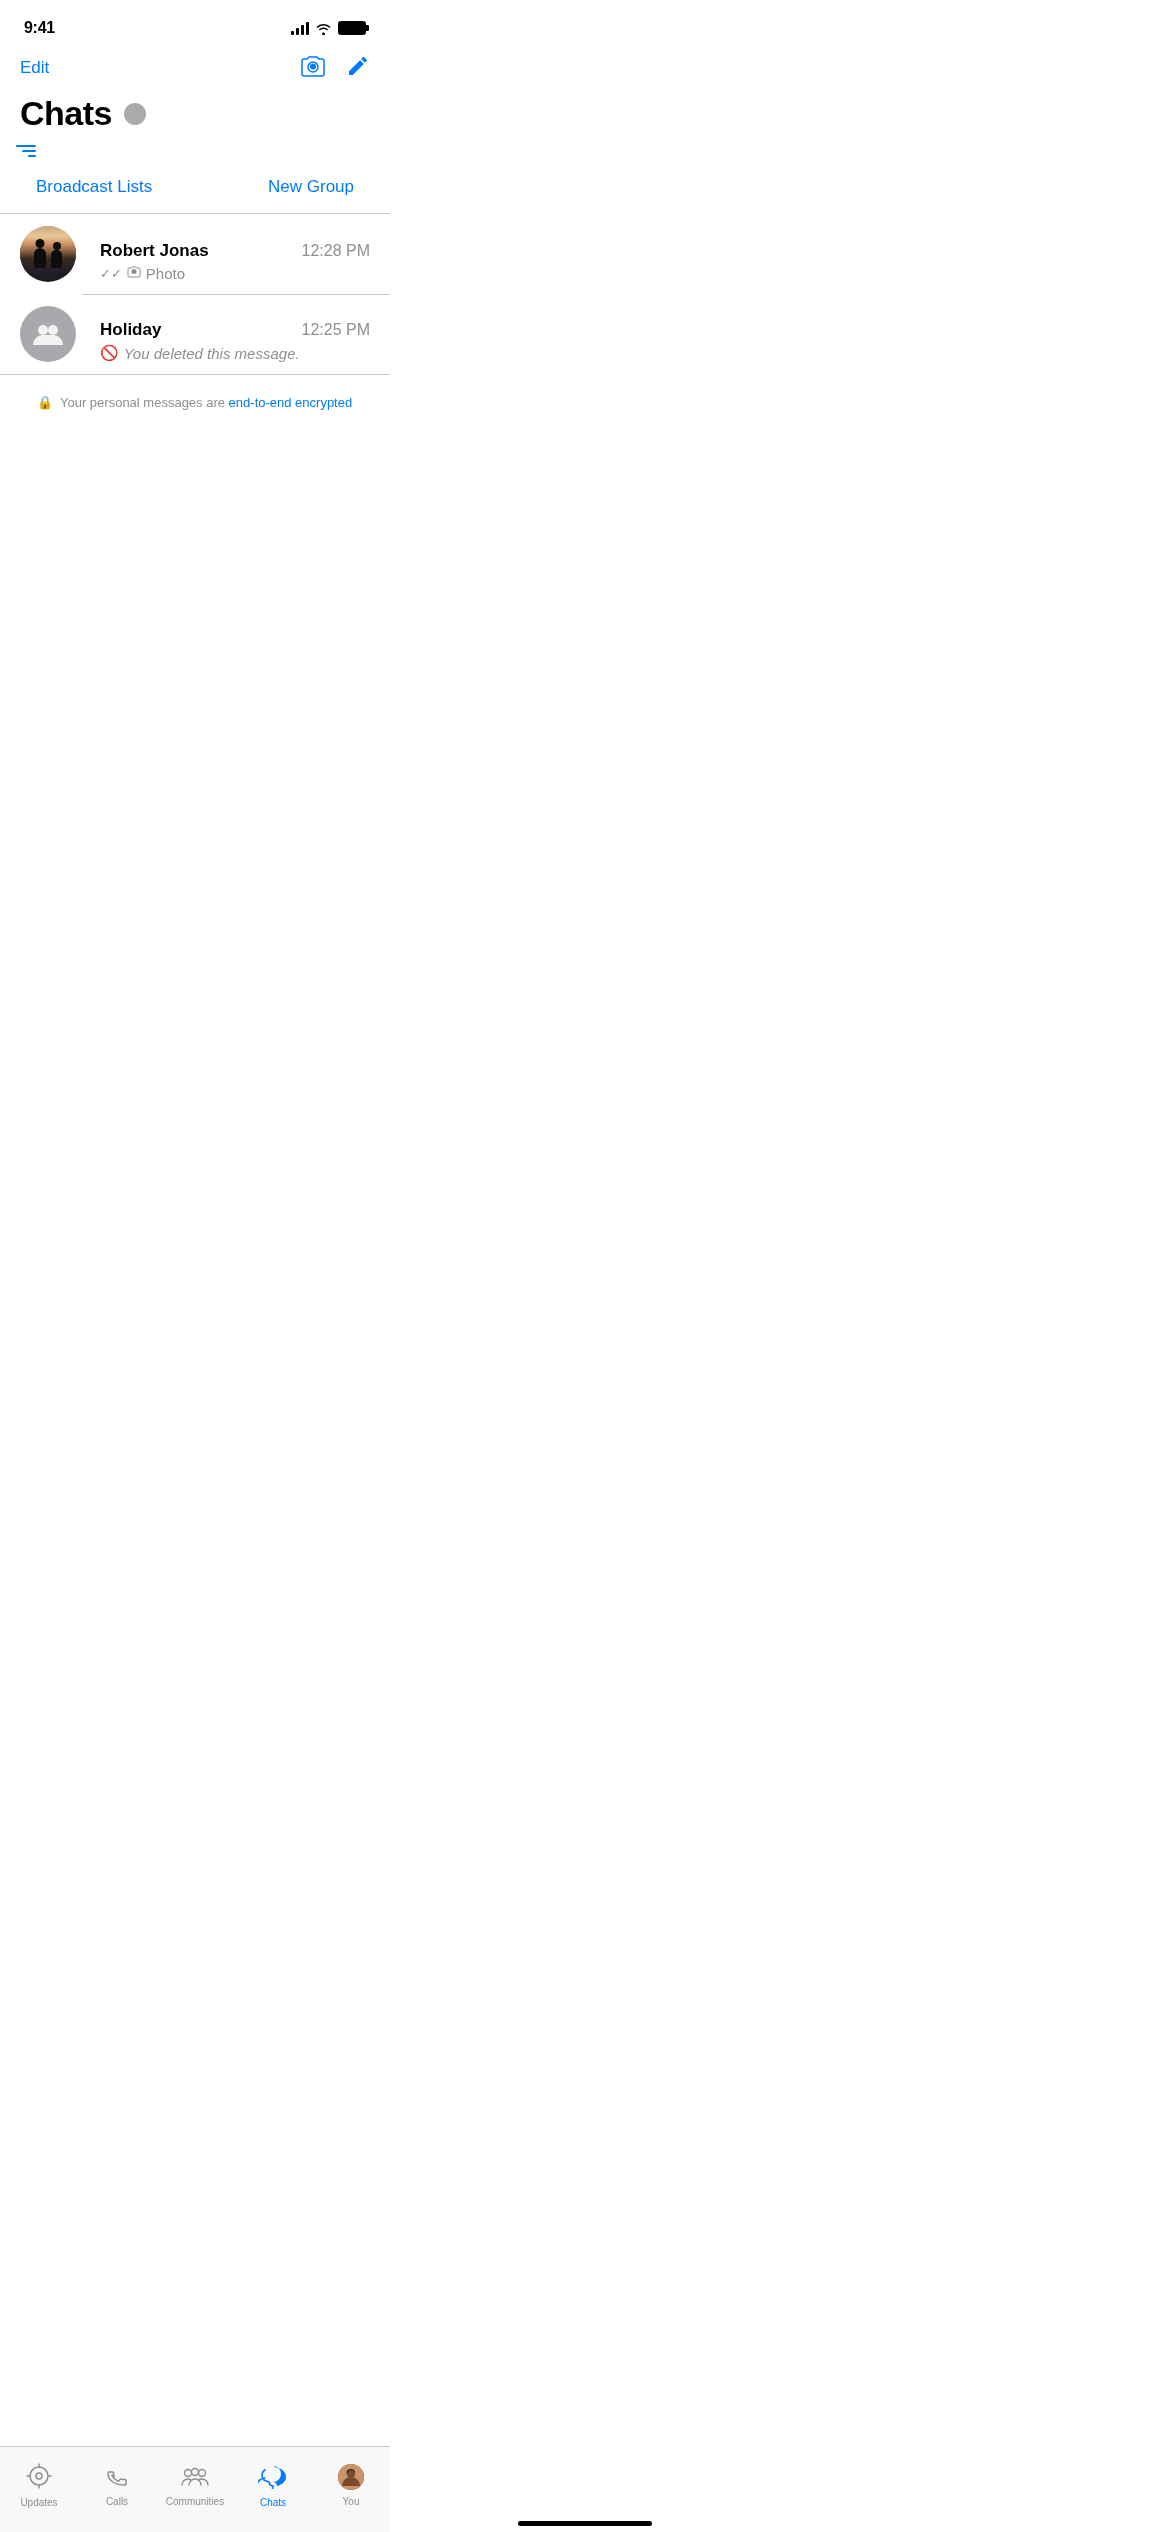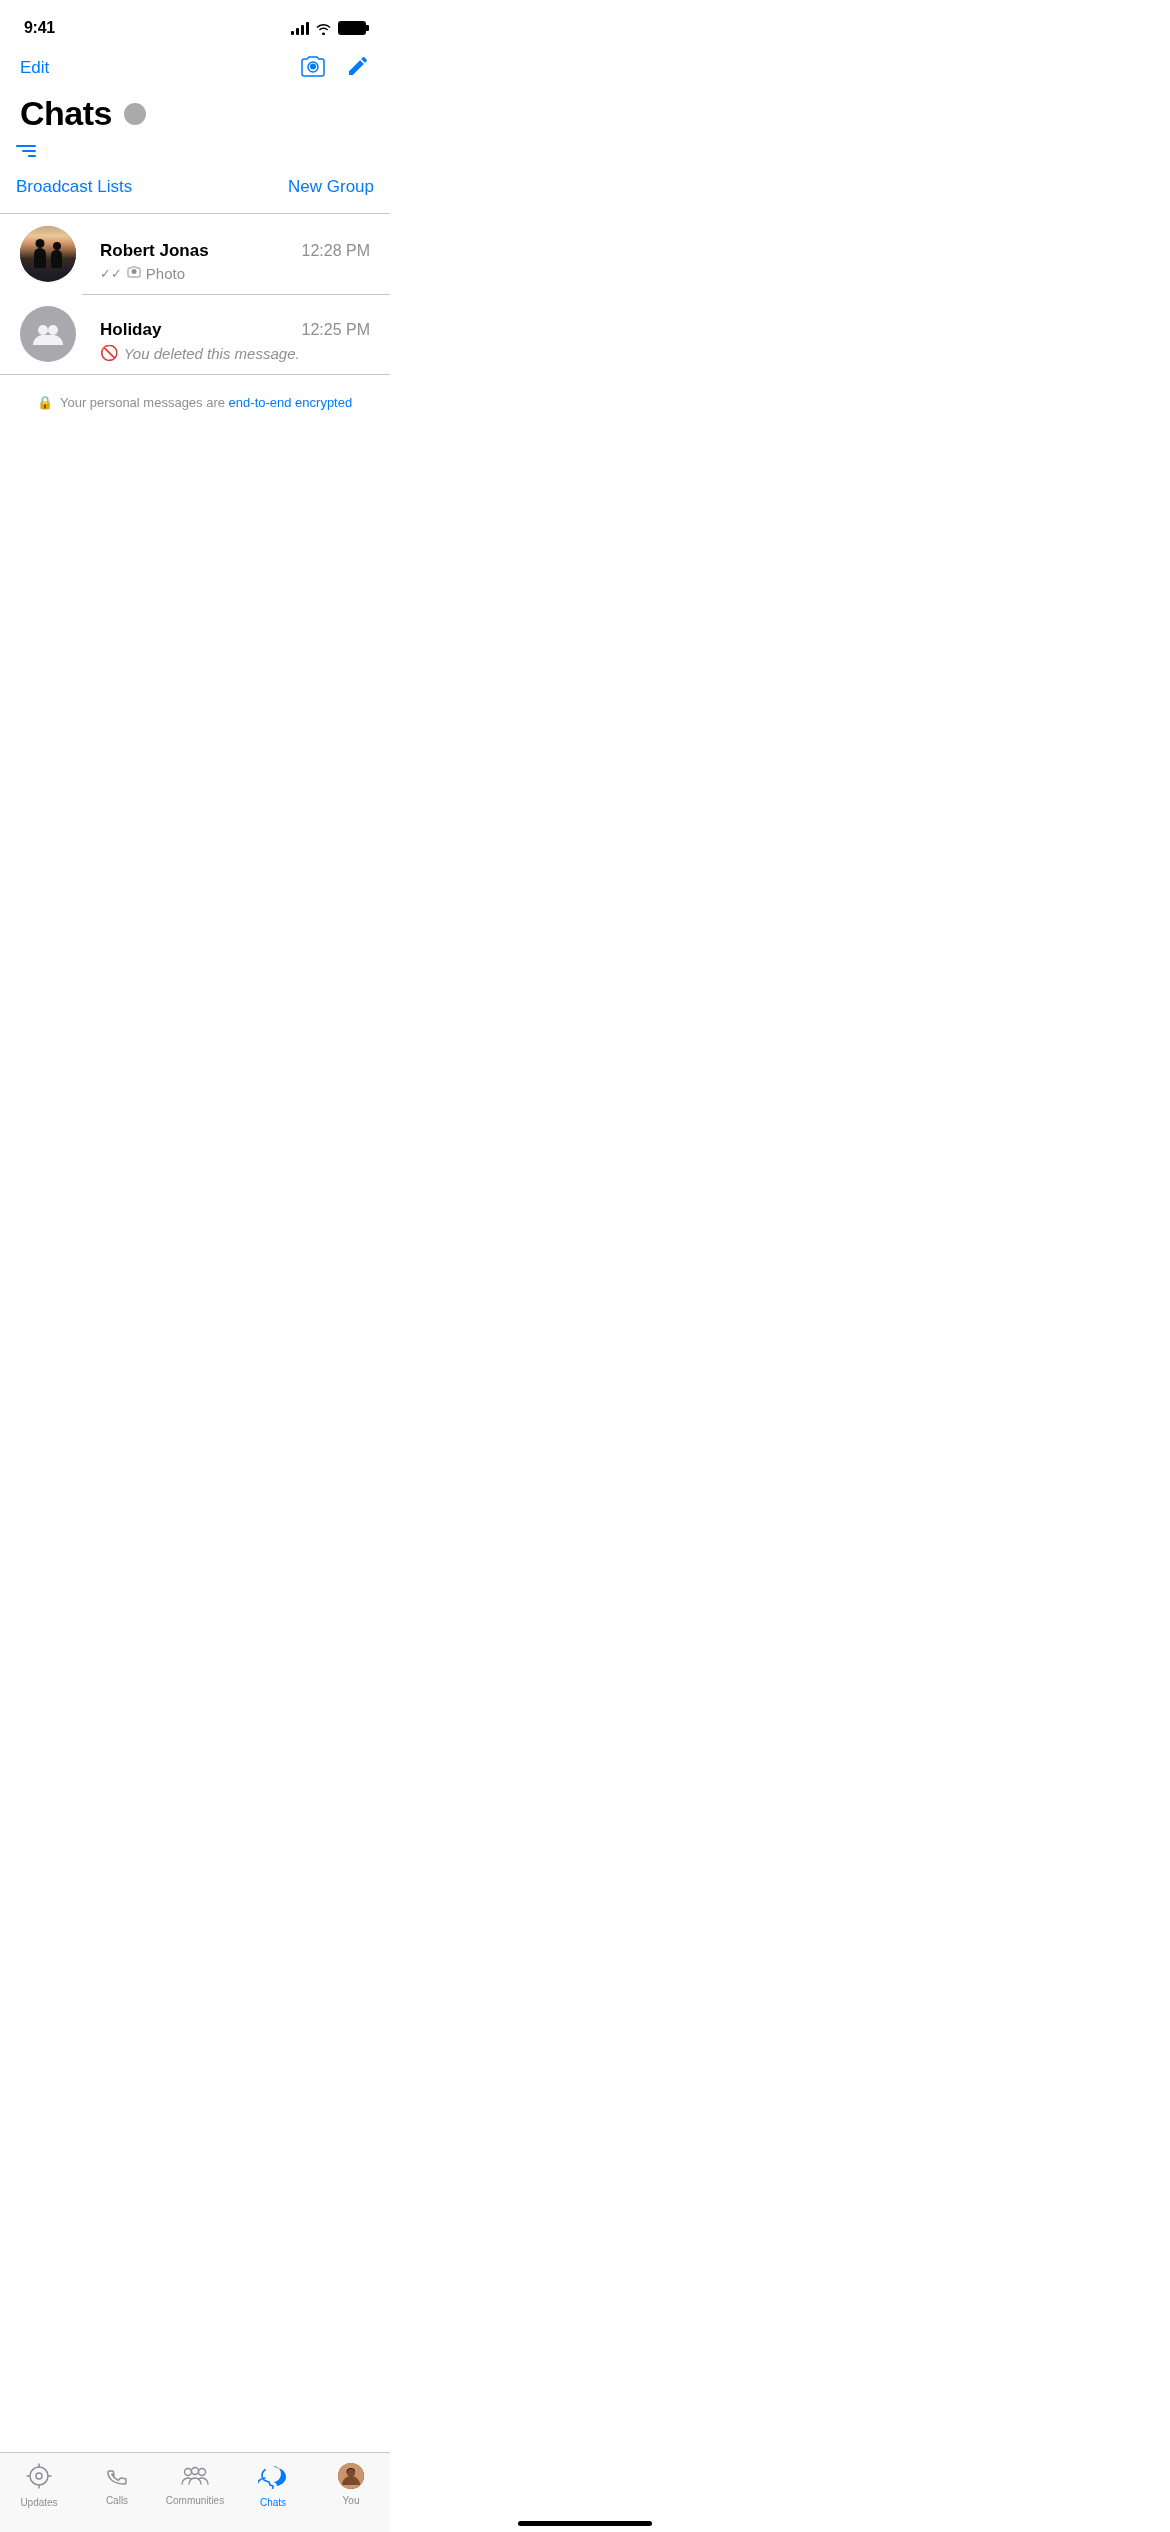--- a/index.html
+++ b/index.html
@@ -140,21 +140,21 @@
       height: 2px;
       background: #007AFF;
       border-radius: 1px;
     }
 
     
     .action-row {
       display: flex;
       justify-content: space-between;
       align-items: center;
-      padding: 4px 16px 16px;
+      padding: 4px 36px 16px;
     }
     .action-link {
       font-size: 17px;
       color: #007AFF;
       font-weight: 400;
     }
 
     
     .divider {
       height: 0.5px;
@@ -259,22 +259,22 @@
     
     .tab-bar {
       position: fixed;
       bottom: 0;
       left: 0;
       width: 390px;
       background: rgba(248, 248, 248, 0.95);
       border-top: 0.5px solid #C8C8CC;
       display: flex;
       justify-content: space-around;
-      align-items: flex-start;
-      padding: 10px 0 24px;
+      align-items: center;
+      padding: 16px 0 24px;
     }
     .tab-item {
       display: flex;
       flex-direction: column;
       align-items: center;
       gap: 4px;
       flex: 1;
     }
     .tab-icon {
       font-size: 24px;

